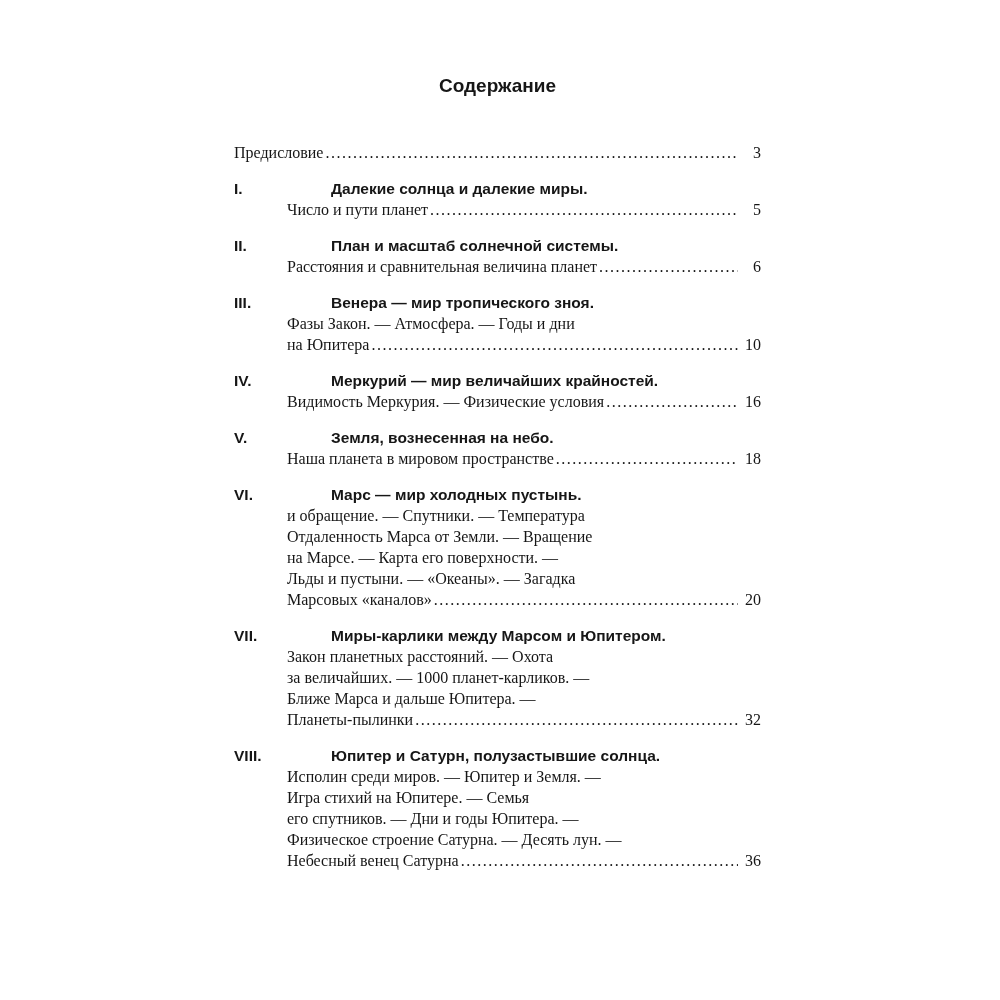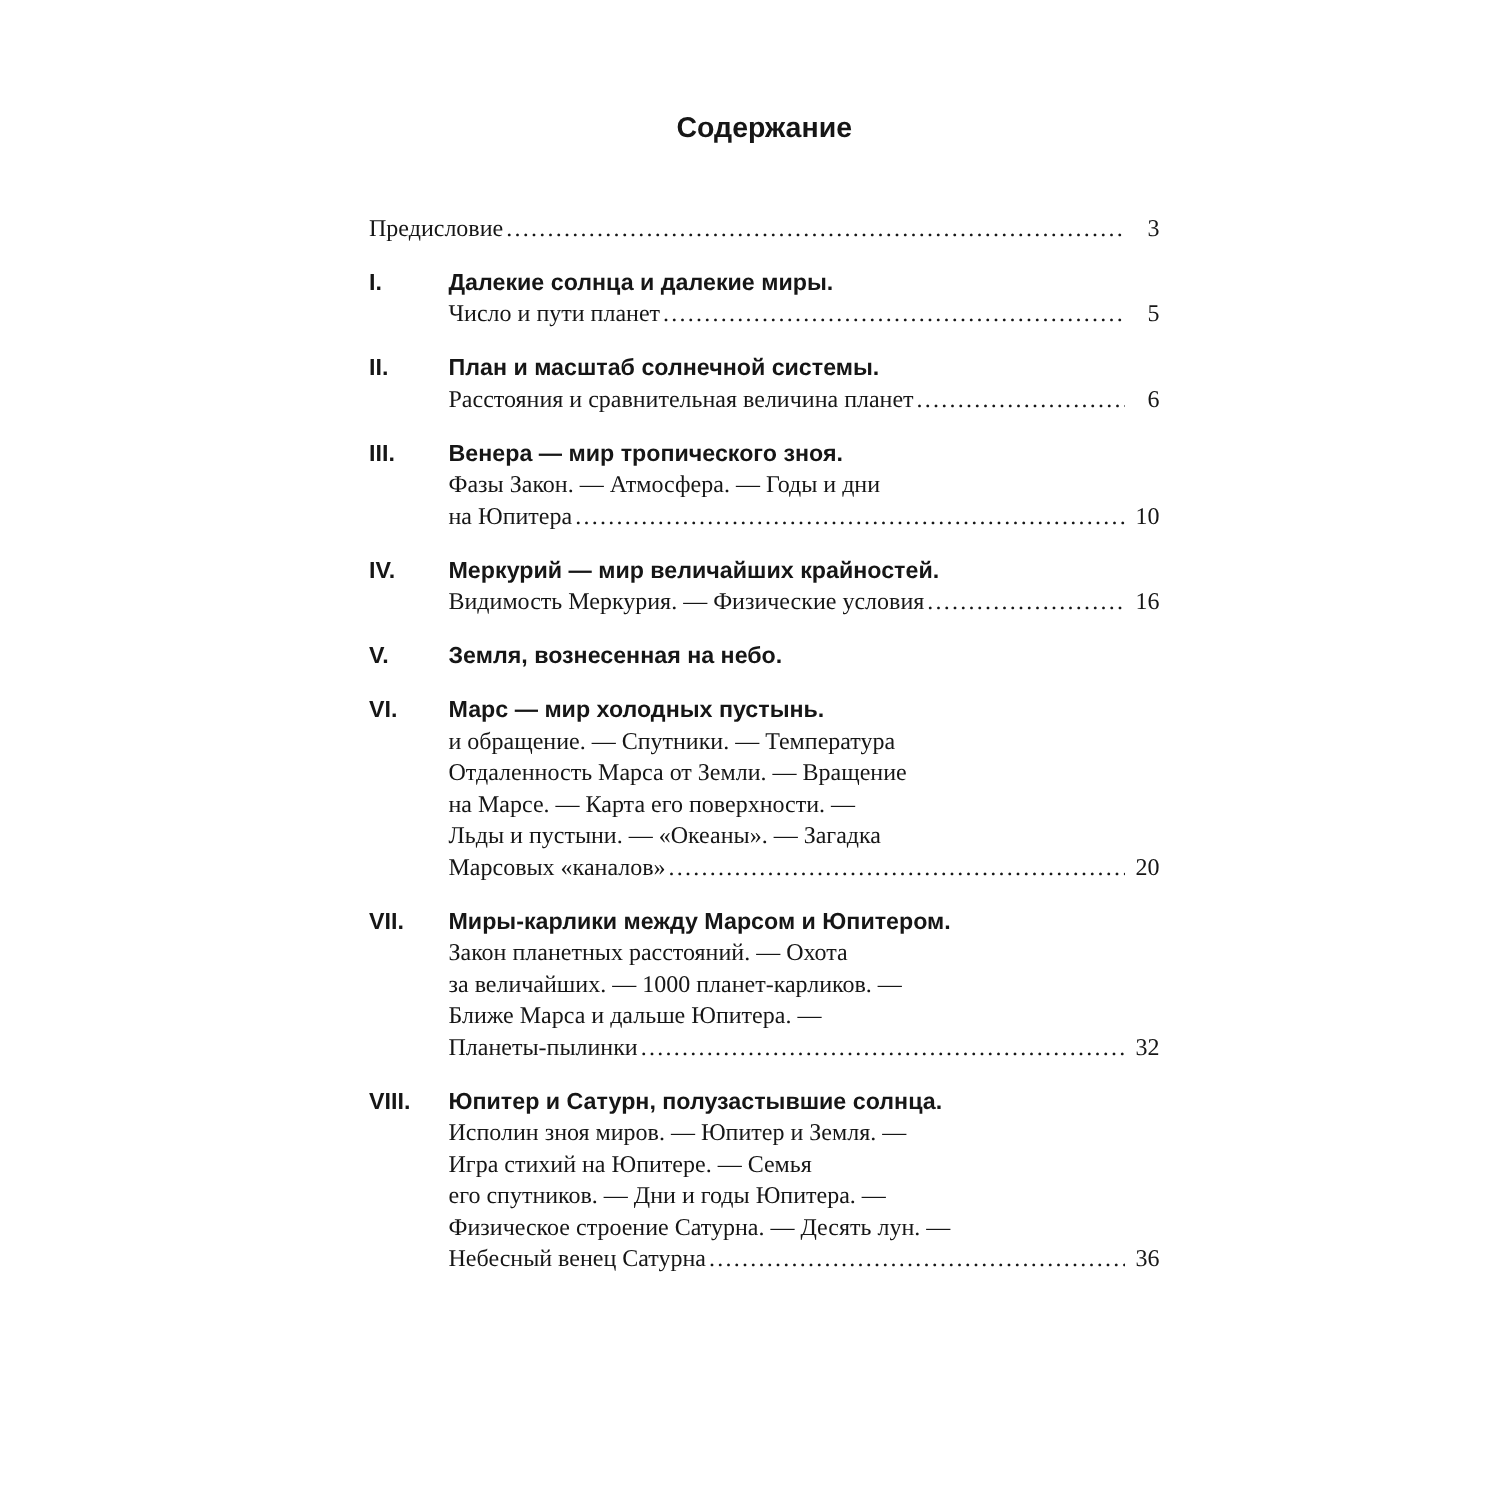--- a/index.html
+++ b/index.html
@@ -11,21 +11,21 @@
   .page {
     position: relative;
     width: 1000px;
     height: 1000px;
     background: #ffffff;
     overflow: hidden;
     font-family: "Liberation Serif", serif;
   }
   .content {
     position: absolute;
-    left: 246px;
+    left: 234px;
     top: 76px;
     width: 527px;
   }
   .doc-title {
     font-family: "Liberation Sans", sans-serif;
     font-weight: bold;
     font-size: 19px;
     line-height: 20px;
     text-align: center;
     margin: 0 0 46px 0;
@@ -45,20 +45,21 @@
   }
   .entry-content {
     flex: 1 1 auto;
     min-width: 0;
   }
   .entry-title {
     font-family: "Liberation Sans", sans-serif;
     font-weight: bold;
     font-size: 15.5px;
     line-height: 21px;
+    margin-left: 44px;
   }
   .entry-title:empty { display: none; }
   .line {
     font-size: 16px;
     line-height: 21px;
   }
   .line.last {
     display: flex;
     align-items: center;
   }
@@ -148,20 +149,25 @@
           <span class="dots"></span>
           <span class="pagenum">16</span>
         </div>
       </div>
     </div>
 
     <div class="entry">
       <div class="numeral">V.</div>
       <div class="entry-content">
         <div class="entry-title">Земля, вознесенная на небо.</div>
+        <div class="line last">
+          <span class="line-text">Наша планета в мировом пространстве</span>
+          <span class="dots"></span>
+          <span class="pagenum">18</span>
+        </div>
       </div>
     </div>
 
     <div class="entry">
       <div class="numeral">VI.</div>
       <div class="entry-content">
         <div class="entry-title">Марс — мир холодных пустынь.</div>
         <div class="line"><span>и обращение. — Спутники. — Температура</span></div>
         <div class="line"><span>Отдаленность Марса от Земли. — Вращение</span></div>
         <div class="line"><span>на Марсе. — Карта его поверхности. —</span></div>
@@ -186,21 +192,21 @@
           <span class="dots"></span>
           <span class="pagenum">32</span>
         </div>
       </div>
     </div>
 
     <div class="entry">
       <div class="numeral">VIII.</div>
       <div class="entry-content">
         <div class="entry-title">Юпитер и Сатурн, полузастывшие солнца.</div>
-        <div class="line"><span>Исполин зноя миров. — Юпитер и Земля. —</span></div>
+        <div class="line"><span>Исполин среди миров. — Юпитер и Земля. —</span></div>
         <div class="line"><span>Игра стихий на Юпитере. — Семья</span></div>
         <div class="line"><span>его спутников. — Дни и годы Юпитера. —</span></div>
         <div class="line"><span>Физическое строение Сатурна. — Десять лун. —</span></div>
         <div class="line last">
           <span class="line-text">Небесный венец Сатурна</span>
           <span class="dots"></span>
           <span class="pagenum">36</span>
         </div>
       </div>
     </div>

